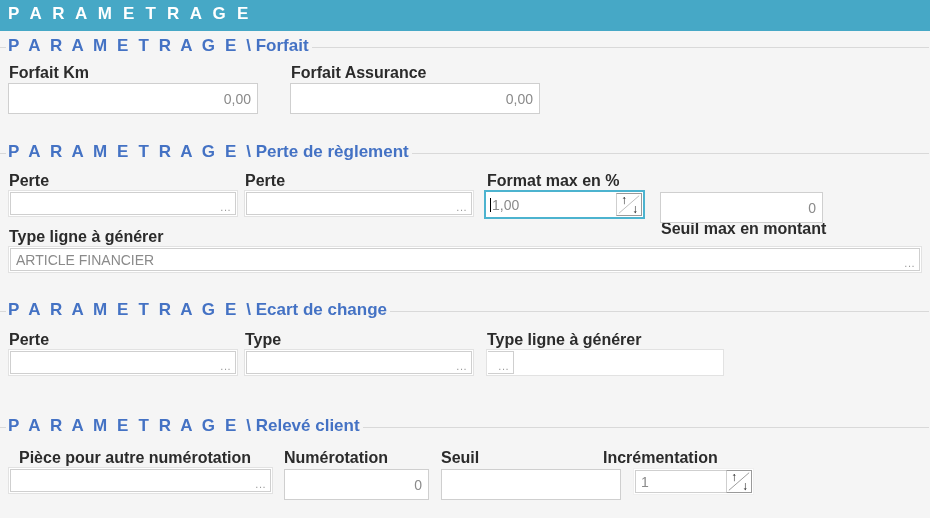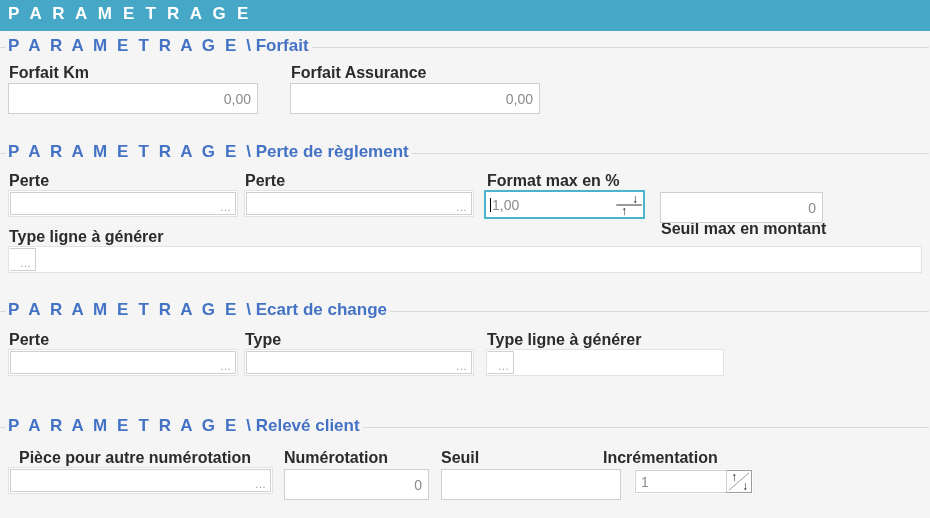--- a/index.html
+++ b/index.html
@@ -185,21 +185,20 @@
     position: absolute;
     right: 3px;
     bottom: 0px;
     font-size: 12px;
     line-height: 12px;
     color: #111;
   }
 
   .focused {
     border: 2px solid #4cb3cf !important;
-    align-items: center;
   }
   .caret {
     display: inline-block;
     width: 1px;
     height: 14px;
     background: #000;
     vertical-align: -2px;
     margin-right: 1px;
   }
   .dark { color: #3d3d3d; }
@@ -275,20 +274,23 @@
     </div>
   </div>
 
   <div class="lbl" style="left:661px; top:141px;margin-top:48px;">Seuil max en montant</div>
   <div class="fld" style="left:660px; top:161px; width:163px;">
     <div class="val right">0</div>
   </div>
 
   <div class="lbl" style="left:9px; top:197px;">Type ligne à générer</div>
   <div class="lookup-wrap" style="left:8px; top:215px; width:914px;">
+    <div class="inner">
+      <div class="val left">ARTICLE FINANCIER</div>
+    </div>
     <div class="ell-btn">
       <span class="dots">...</span>
     </div>
   </div>
 
   <div class="section-head" style="top:268px;">
     <div class="rule-left"></div>
     <div class="st">
       <span class="sp">P A R A M E T R A G E </span><span>\ Ecart de change</span>
     </div>

